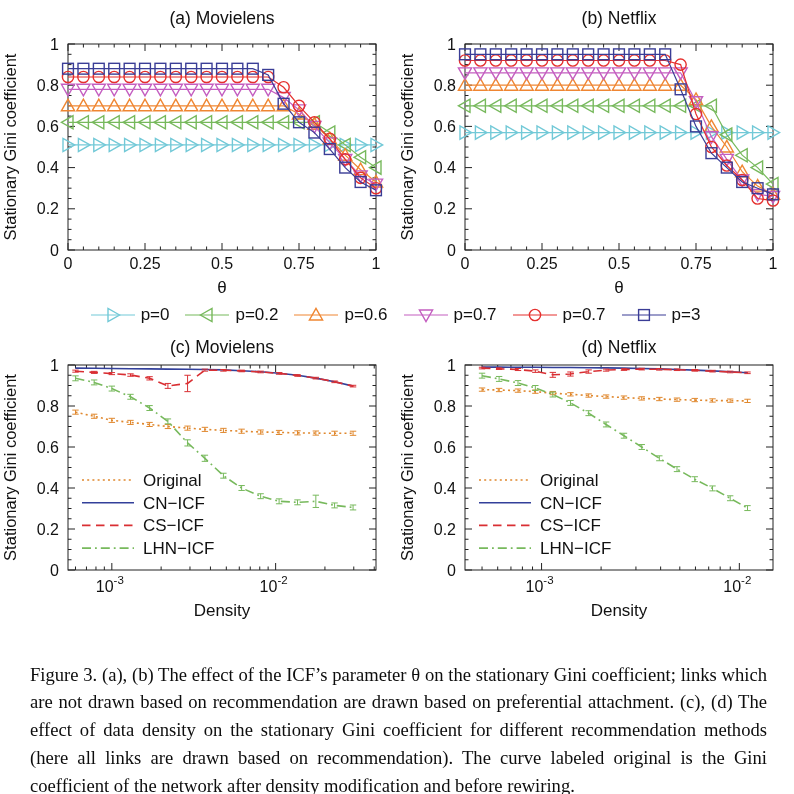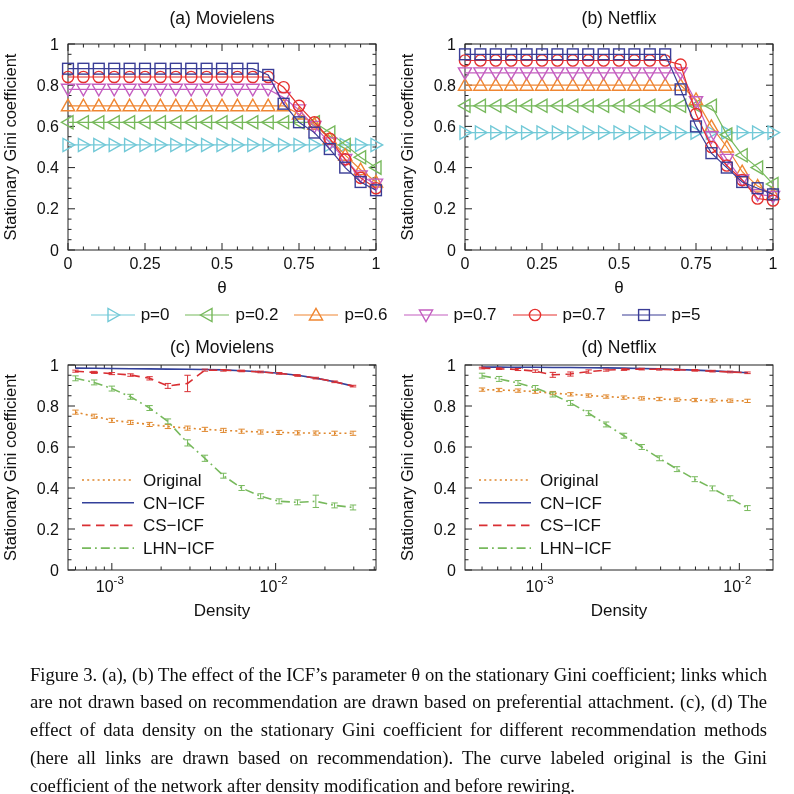--- a/index.html
+++ b/index.html
@@ -552,21 +552,21 @@
           <line x1="1" y1="8" x2="45" y2="8" stroke="#e5302e" stroke-width="1.2"></line>
           <circle fill="none" stroke="#e5302e" stroke-width="1.4" cx="23" cy="8" r="5.6"></circle>
         </svg>
         <span>p=0.7</span>
       </span>
       <span class="tl-item">
         <svg width="46" height="16">
           <line x1="1" y1="8" x2="45" y2="8" stroke="#3a3d96" stroke-width="1.2"></line>
           <rect fill="none" stroke="#3a3d96" stroke-width="1.4" x="17.6" y="2.5999999999999996" width="10.8" height="10.8"></rect>
         </svg>
-        <span>p=5</span>
+        <span>p=3</span>
       </span>
     </div>
   <div id="chart-c" class="chart"><svg width="397" height="286">
         <g stroke="#222222" stroke-width="1">
           <rect x="68" y="30" width="308" height="205" fill="none"></rect>
           <line x1="75.49488476670152" y1="235" x2="75.49488476670152" y2="231.5"></line>
           <line x1="75.49488476670152" y1="30" x2="75.49488476670152" y2="33.5"></line>
           <line x1="86.460487723374" y1="235" x2="86.460487723374" y2="231.5"></line>
           <line x1="86.460487723374" y1="30" x2="86.460487723374" y2="33.5"></line>
           <line x1="95.95932506494725" y1="235" x2="95.95932506494725" y2="231.5"></line>

